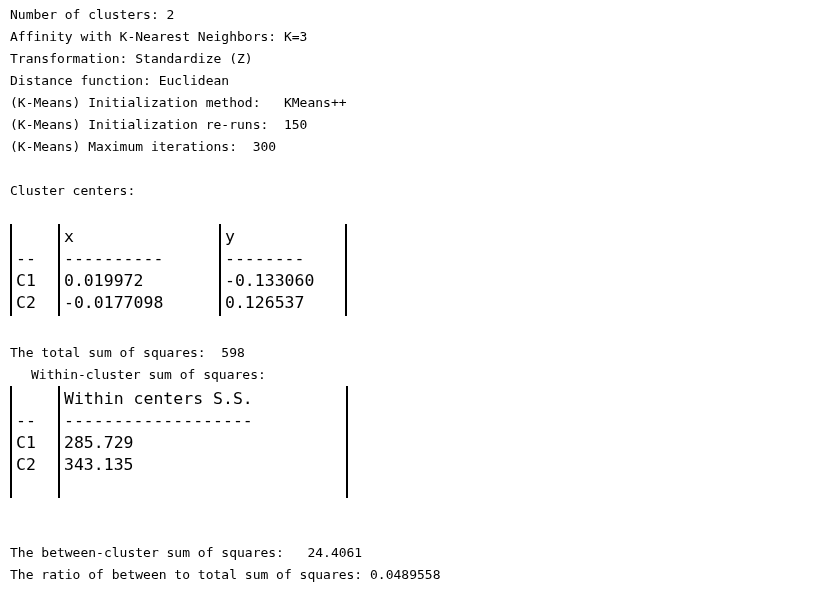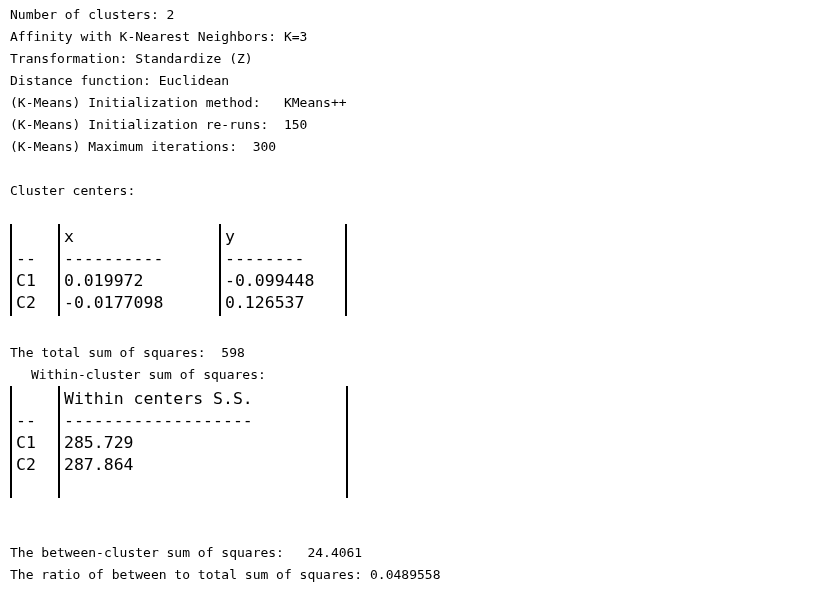--- a/index.html
+++ b/index.html
@@ -78,21 +78,21 @@
 
   <div class="tbl-text" style="left:64px;  top:226px;">x</div>
   <div class="tbl-text" style="left:225px; top:226px;">y</div>
 
   <div class="hsep" style="left:16px;  top:248px;">--</div>
   <div class="hsep" style="left:64px;  top:248px;">----------</div>
   <div class="hsep" style="left:225px; top:248px;">--------</div>
 
   <div class="tbl-text" style="left:16px;  top:270px;">C1</div>
   <div class="tbl-text" style="left:64px;  top:270px;">0.019972</div>
-  <div class="tbl-text" style="left:225px; top:270px;">-0.099448</div>
+  <div class="tbl-text" style="left:225px; top:270px;">-0.133060</div>
 
   <div class="tbl-text" style="left:16px;  top:292px;">C2</div>
   <div class="tbl-text" style="left:64px;  top:292px;">-0.0177098</div>
   <div class="tbl-text" style="left:225px; top:292px;">0.126537</div>
 
   <div class="line" style="top:342px;">The total sum of squares:  598</div>
 
   <div class="line" style="top:364px;margin-left:21px;">Within-cluster sum of squares:</div>
 
   <div class="vrule" style="left:10px;  top:386px; height:112px;"></div>
@@ -101,18 +101,18 @@
 
   <div class="tbl-text" style="left:64px; top:388px;">Within centers S.S.</div>
 
   <div class="hsep" style="left:16px; top:410px;">--</div>
   <div class="hsep" style="left:64px; top:410px;">-------------------</div>
 
   <div class="tbl-text" style="left:16px; top:432px;">C1</div>
   <div class="tbl-text" style="left:64px; top:432px;">285.729</div>
 
   <div class="tbl-text" style="left:16px; top:454px;">C2</div>
-  <div class="tbl-text" style="left:64px; top:454px;">287.864</div>
+  <div class="tbl-text" style="left:64px; top:454px;">343.135</div>
 
   <div class="line" style="top:542px;">The between-cluster sum of squares:   24.4061</div>
   <div class="line" style="top:564px;">The ratio of between to total sum of squares: 0.0489558</div>
 
 </div>
 
 </body></html>

